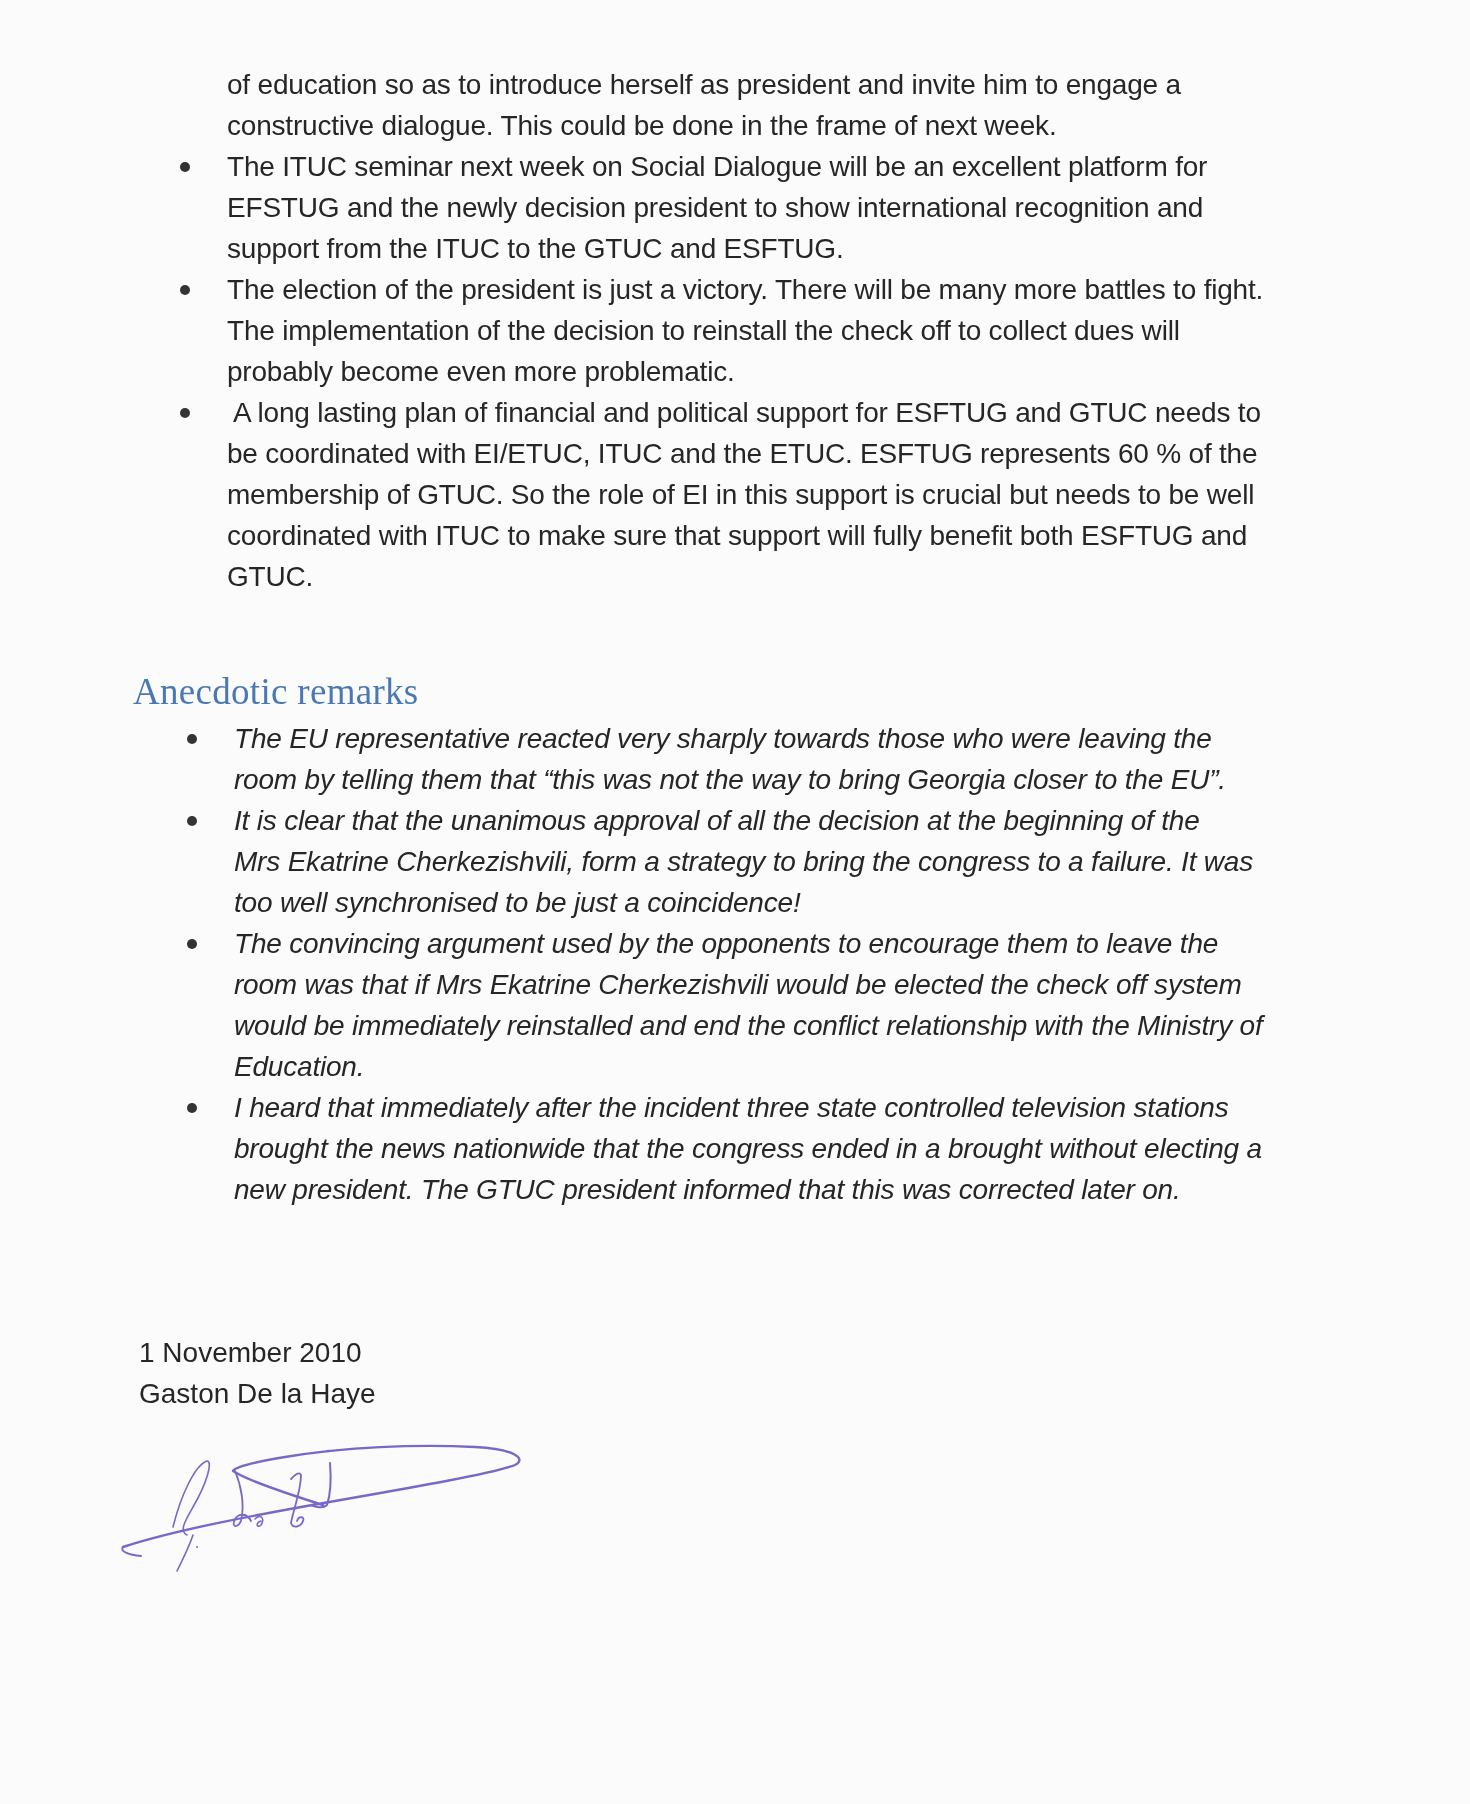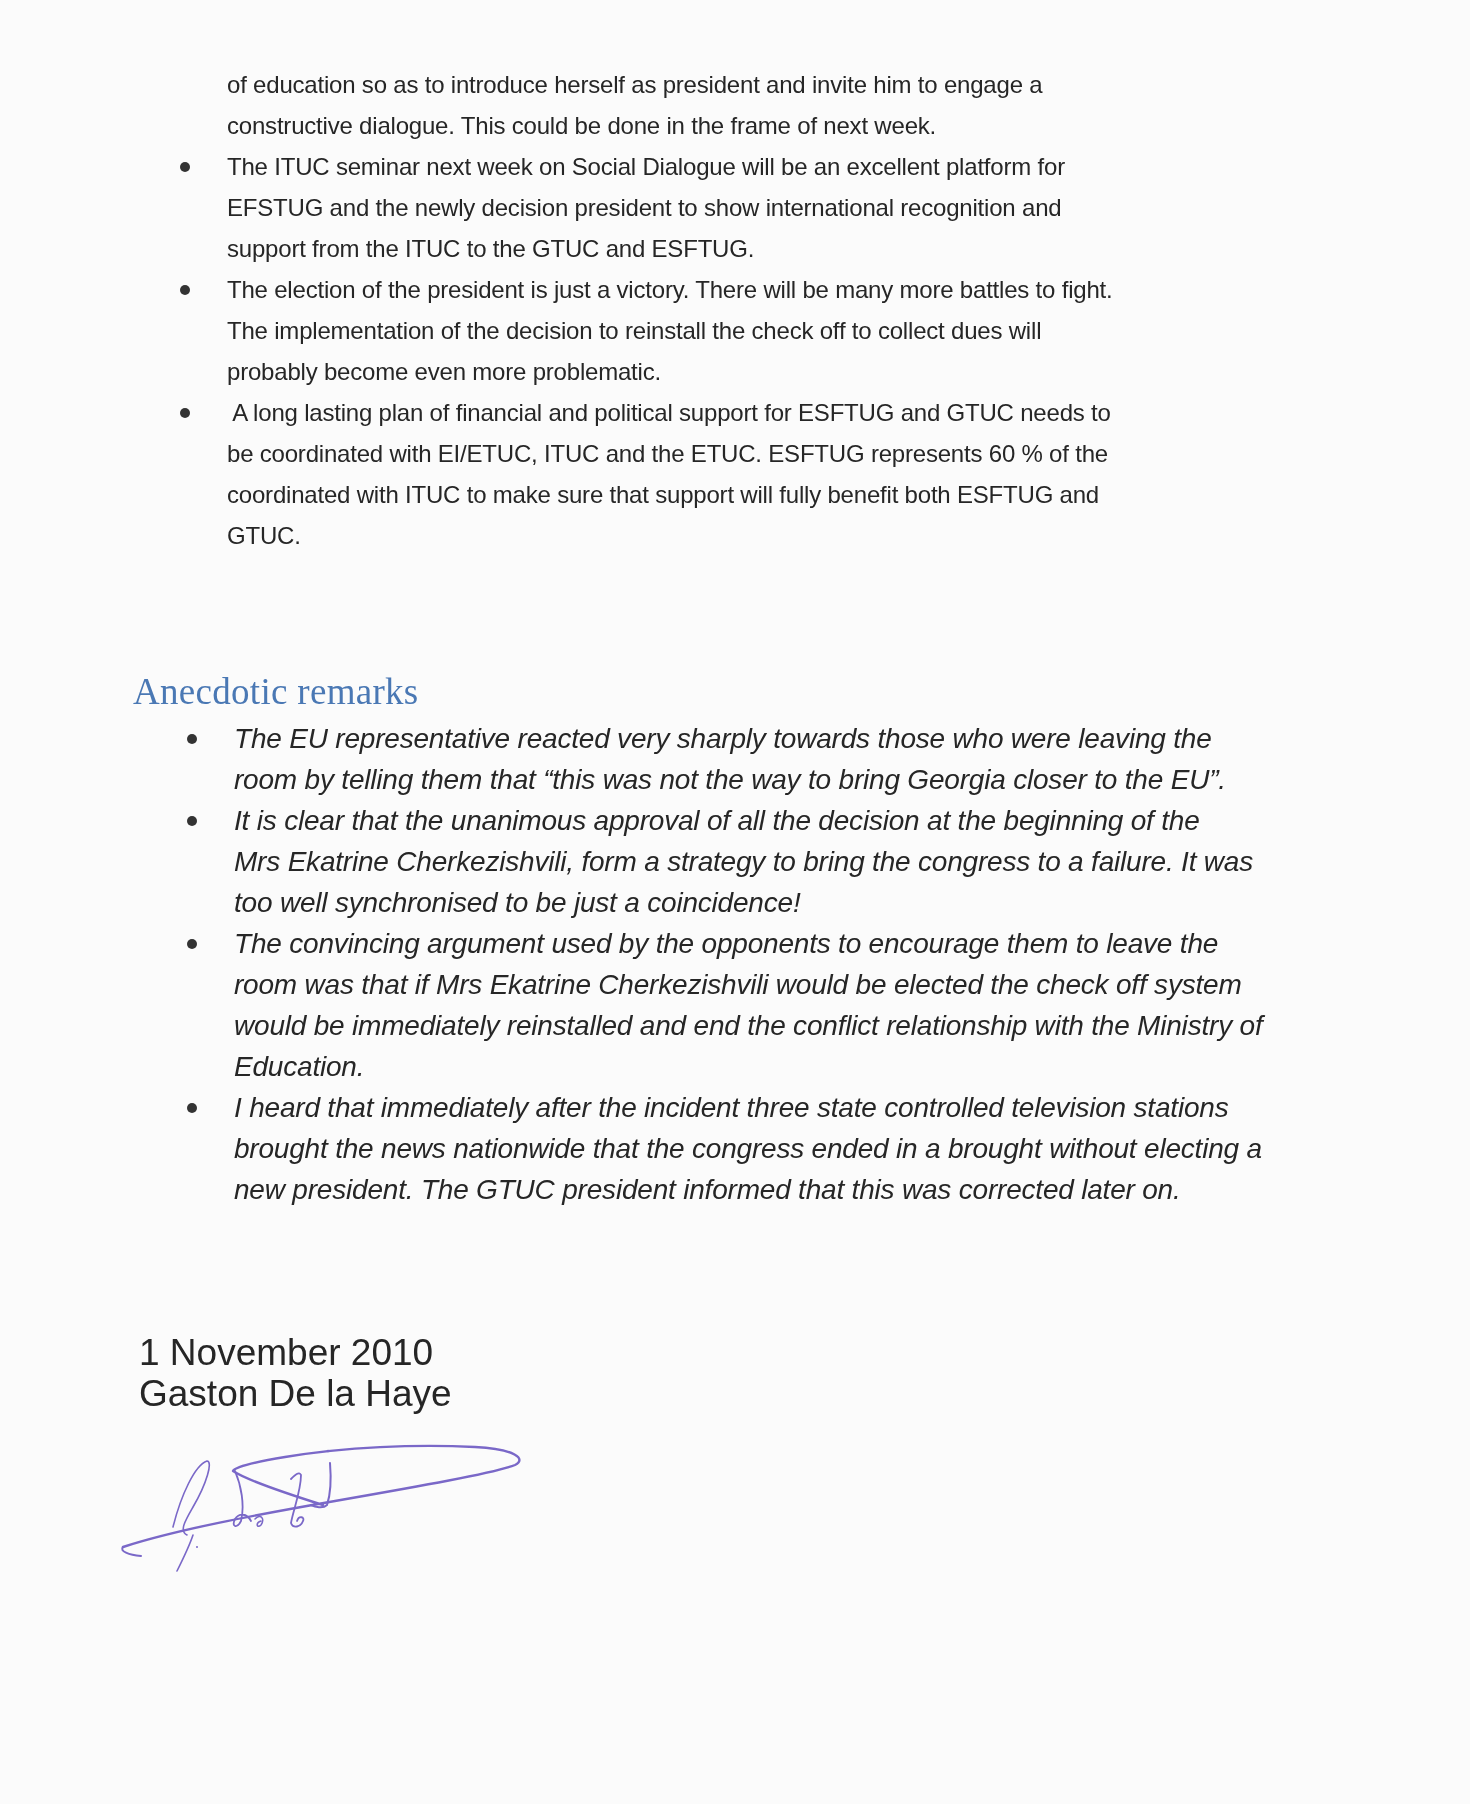--- a/index.html
+++ b/index.html
@@ -1,32 +1,32 @@
 <!DOCTYPE html>
 <html><head>
 <meta charset="utf-8">
 <style>
   html, body { margin:0; padding:0; }
   body {
     width:1470px; height:1804px; background:#fbfbfb; position:relative; overflow:hidden;
     font-family:"Liberation Sans", sans-serif; color:#262626;
   }
   .block { position:absolute; left:0; width:1470px; }
-  .para { position:absolute; left:227px; width:1175px; font-size:24px; line-height:41px; letter-spacing:-0.2px; }
+  .para { position:absolute; left:227px; width:1175px; font-size:28px; line-height:41px; letter-spacing:-0.2px; }
   .bullet-item { position:relative; }
   .bullet {
     position:absolute; left:-47px; top:16px; width:10px; height:10px; border-radius:50%;
     background:#333;
   }
   .heading {
     position:absolute; left:133px; top:670px;
     font-family:"Liberation Serif", serif; font-size:37px; color:#4a78b4; letter-spacing:0.3px;
   }
   .list2 { position:absolute; left:234px; width:1175px; top:718px; font-size:28px; line-height:41px; letter-spacing:-0.2px;font-style:italic; }
-  .closing { position:absolute; left:139px; top:1332px; font-size:37px; line-height:41px; }
+  .closing { position:absolute; left:139px; top:1332px; font-size:28px; line-height:41px; }
   .signature { position:absolute; left:115px; top:1435px; width:420px; height:150px; }
 </style>
 </head>
 <body>
 
 <div class="block">
 
   <div class="para" style="top:64px;">
     <div>of education so as to introduce herself as president and invite him to engage a</div>
     <div>constructive dialogue. This could be done in the frame of next week.</div>
@@ -42,20 +42,21 @@
       <span class="bullet"></span>
       <div>The election of the president is just a victory. There will be many more battles to fight.</div>
       <div>The implementation of the decision to reinstall the check off to collect dues will</div>
       <div>probably become even more problematic.</div>
     </div>
 
     <div class="bullet-item">
       <span class="bullet"></span>
       <div style="white-space:pre;"> A long lasting plan of financial and political support for ESFTUG and GTUC needs to</div>
       <div>be coordinated with EI/ETUC, ITUC and the ETUC. ESFTUG represents 60 % of the</div>
+      <div>membership of GTUC. So the role of EI in this support is crucial but needs to be well</div>
       <div>coordinated with ITUC to make sure that support will fully benefit both ESFTUG and</div>
       <div>GTUC.</div>
     </div>
   </div>
 
   <div class="heading">Anecdotic remarks</div>
 
   <div class="list2">
     <div class="bullet-item">
       <span class="bullet"></span>

